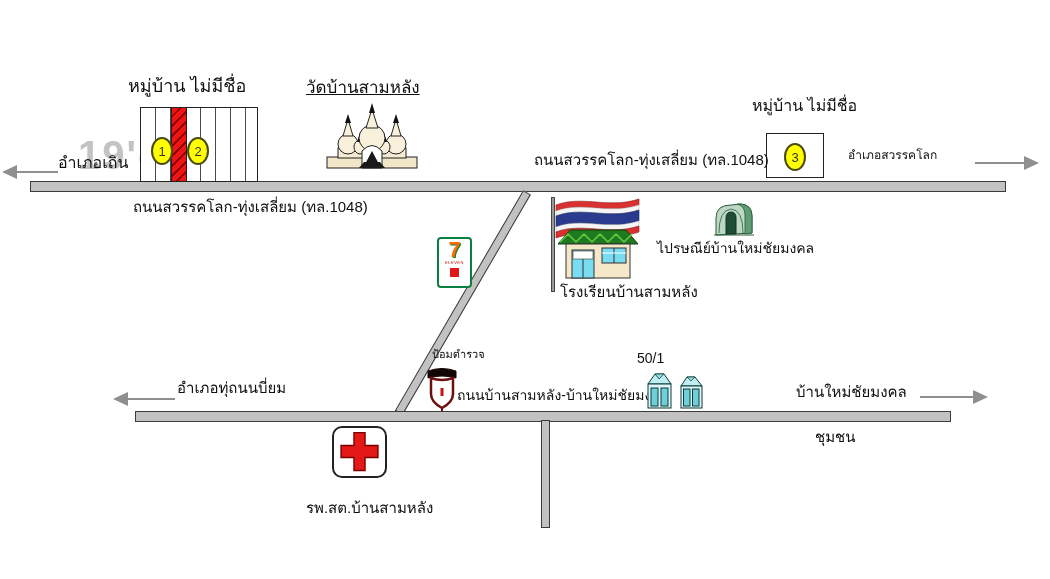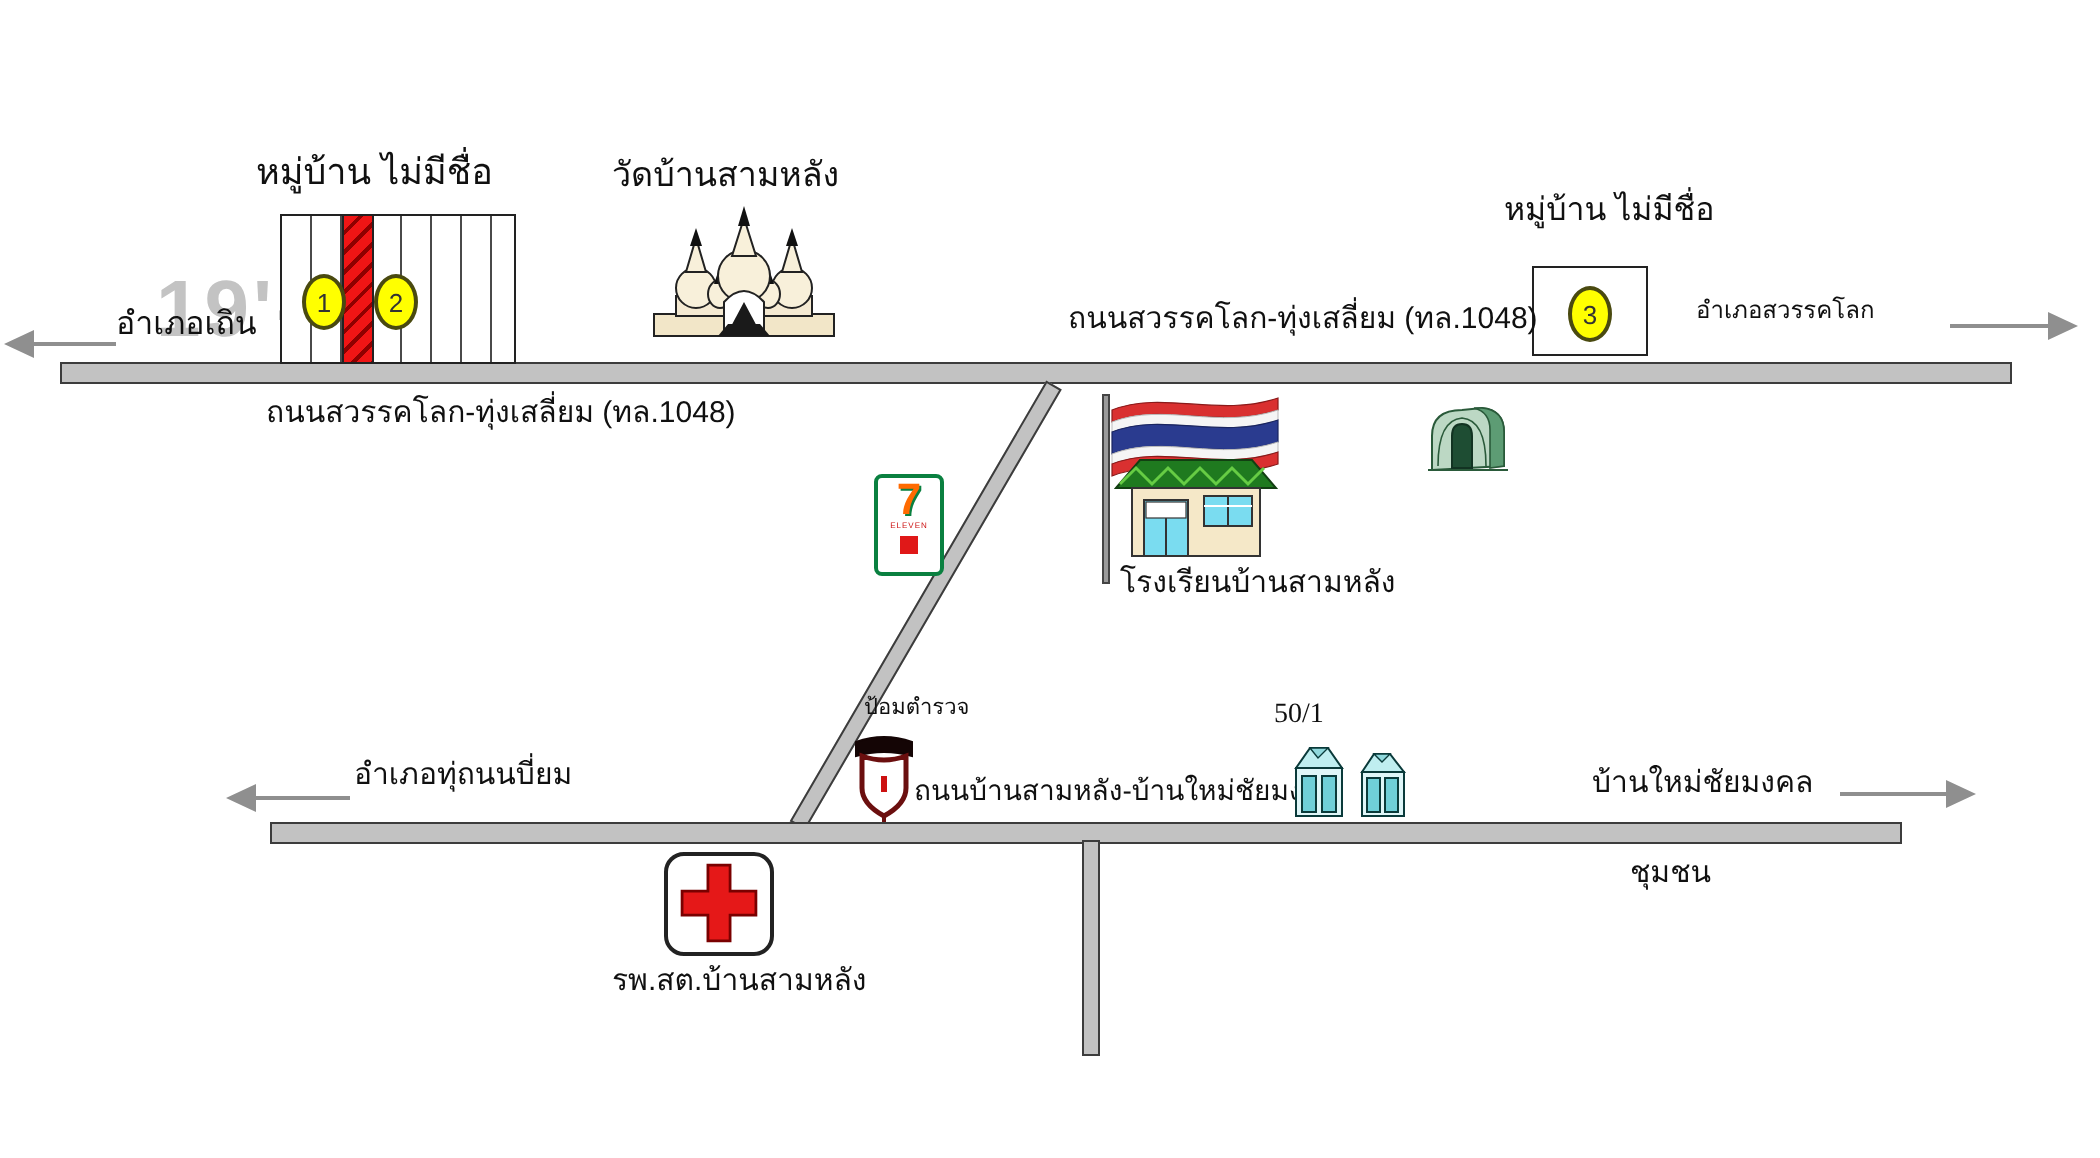--- a/index.html
+++ b/index.html
@@ -81,21 +81,21 @@
     <div id="red-stripe"></div>
     <div class="marker" style="left:10px;top:29px;">1</div>
     <div class="marker" style="left:46px;top:29px;">2</div>
   </div>
 
   <div class="lbl" style="left:752px;top:97px;font-size:16px;">หมู่บ้าน ไม่มีชื่อ</div>
   <div id="village-right-box">
     <div class="marker" style="left:17px;top:9px;">3</div>
   </div>
 
-  <div class="lbl" style="left:306px;top:78px;font-size:17px;">วัดบ้านสามหลัง</div>
+  <div class="lbl" style="left:306px;top:78px;font-size:17px;text-decoration:underline;">วัดบ้านสามหลัง</div>
   <div class="icon" style="left:323px;top:101px;">
     <svg width="98" height="70" viewBox="0 0 98 70">
       <rect x="4" y="56" width="90" height="11" fill="#f2e6c8" stroke="#222"></rect>
       <rect x="15" y="47" width="68" height="10" fill="#f5ead2" stroke="#222"></rect>
       <ellipse cx="25" cy="43" rx="10" ry="10" fill="#f8f0da" stroke="#222"></ellipse>
       <polygon points="25,18 20,35 30,35" fill="#f8f0da" stroke="#222"></polygon>
       <polygon points="25,13 22,22 28,22" fill="#111"></polygon>
       <ellipse cx="73" cy="43" rx="10" ry="10" fill="#f8f0da" stroke="#222"></ellipse>
       <polygon points="73,18 68,35 78,35" fill="#f8f0da" stroke="#222"></polygon>
       <polygon points="73,13 70,22 76,22" fill="#111"></polygon>
@@ -145,32 +145,33 @@
 
   <div class="icon" style="left:711px;top:200px;">
     <svg width="46" height="37" viewBox="0 0 46 37">
       <path d="M5,35 L5,18 Q5,5 20,5 L30,4 Q41,5 41,16 L41,33 Z" fill="#bcd8c4" stroke="#2a5a3a"></path>
       <path d="M30,4 Q41,5 41,16 L41,33 L34,34 L34,15 Q34,6 26,4 Z" fill="#5d9c74" stroke="#2a5a3a" stroke-width="0.8"></path>
       <path d="M8,33 Q8,10 20,9 Q32,10 32,33" fill="none" stroke="#2a5a3a" stroke-width="0.8"></path>
       <path d="M15,34 L15,18 Q15,12 20,12 Q25,12 25,18 L25,34 Z" fill="#1e4d33" stroke="#123322"></path>
       <line x1="3" y1="35" x2="43" y2="35" stroke="#2a5a3a"></line>
     </svg>
   </div>
+  <div class="lbl" style="left:657px;top:240px;font-size:14px;">ไปรษณีย์บ้านใหม่ชัยมงคล</div>
 
   <div class="lbl" style="left:432px;top:348px;font-size:11px;">ป้อมตำรวจ</div>
   <div class="icon" style="left:426px;top:367px;">
     <svg width="32" height="45" viewBox="0 0 32 45">
       <path d="M2,4 Q16,-1 30,4 L30,11 Q16,7 2,11 Z" fill="#140505" stroke="#140505"></path>
       <path d="M5,11 Q16,15 27,11 L27,27 Q27,35 16,41 Q5,35 5,27 Z" fill="#ffffff" stroke="#6b0f0f" stroke-width="2.5"></path>
       <rect x="14.5" y="21" width="3" height="8" fill="#cc1111"></rect>
       <rect x="15" y="41" width="2" height="3" fill="#6b0f0f"></rect>
     </svg>
   </div>
 
-  <div class="lbl" style="left:637px;top:350px;font-size:14px;font-family:Liberation Serif, serif;">50/1</div>
+  <div class="lbl" style="left:637px;top:350px;font-size:14px;">50/1</div>
   <div class="icon" style="left:646px;top:371px;">
     <svg width="27" height="39" viewBox="0 0 27 39">
       <polygon points="2,13 9,3 18,3 25,13" fill="#bfeef0" stroke="#0a3a3a"></polygon>
       <polygon points="9,3 13,8 18,3" fill="#8fd8dc" stroke="#0a3a3a" stroke-width="0.7"></polygon>
       <rect x="2" y="13" width="23" height="24" fill="#dff6f8" stroke="#0a3a3a"></rect>
       <rect x="5" y="17" width="7" height="18" fill="#6fcfd8" stroke="#0a3a3a"></rect>
       <rect x="15" y="17" width="7" height="18" fill="#6fcfd8" stroke="#0a3a3a"></rect>
     </svg>
   </div>
   <div class="icon" style="left:679px;top:374px;">
@@ -181,15 +182,15 @@
       <rect x="4.5" y="15" width="6.5" height="17" fill="#6fcfd8" stroke="#0a3a3a"></rect>
       <rect x="13.5" y="15" width="6.5" height="17" fill="#6fcfd8" stroke="#0a3a3a"></rect>
     </svg>
   </div>
 
   <div id="hospital-icon">
     <svg width="51" height="48" viewBox="0 0 54 52" style="display:block;margin:0 auto;">
       <polygon points="21,5 33,5 33,19 47,19 47,32 33,32 33,46 21,46 21,32 7,32 7,19 21,19" fill="#e51818" stroke="#7a0000" stroke-width="1.5"></polygon>
     </svg>
   </div>
-  <div class="lbl" style="left:306px;top:482px;font-size:15px;">รพ.สต.บ้านสามหลัง</div>
+  <div class="lbl" style="left:306px;top:499px;font-size:15px;">รพ.สต.บ้านสามหลัง</div>
 
 </div>
 
 </body></html>

